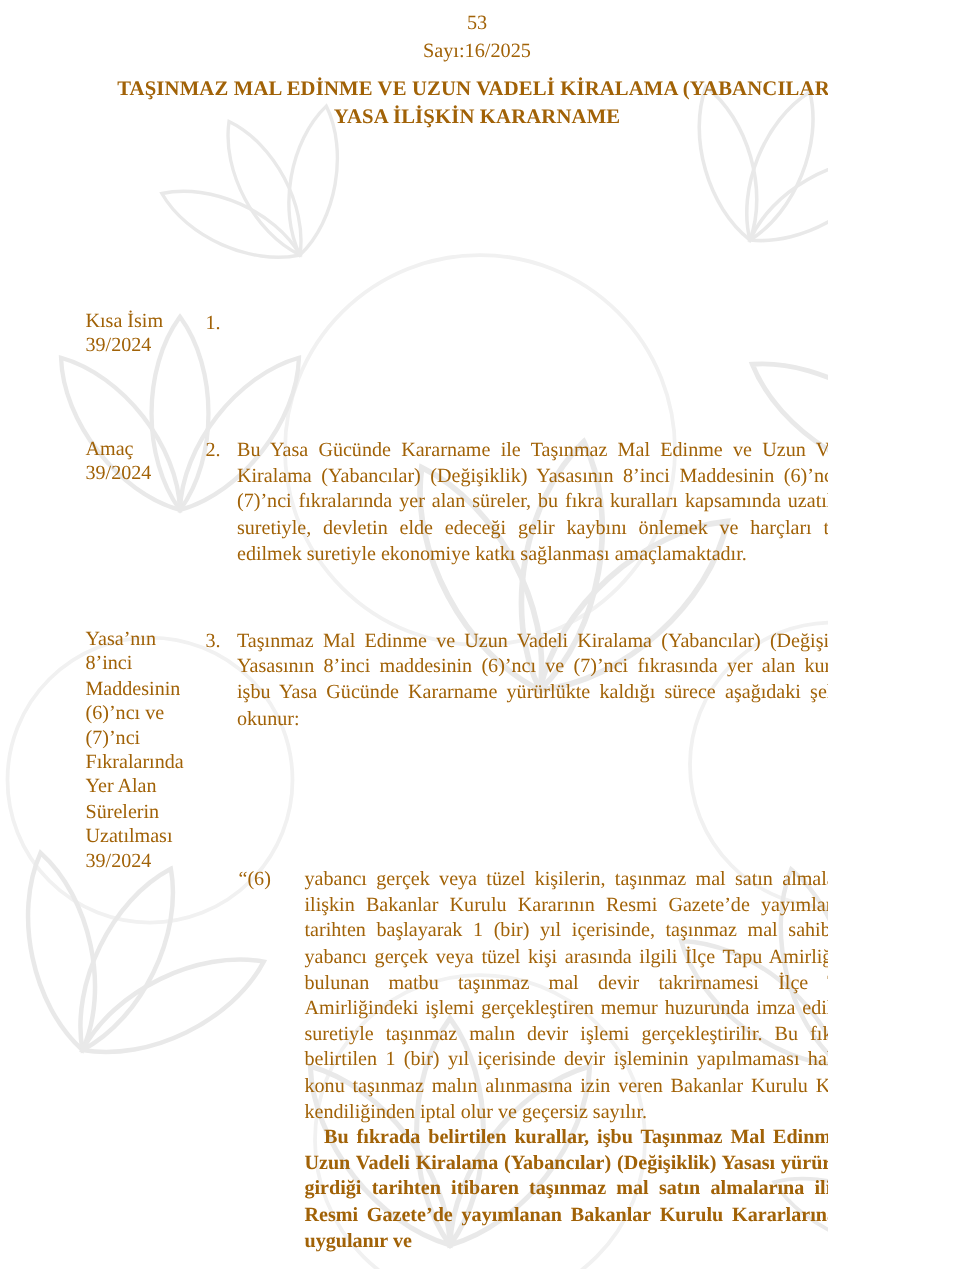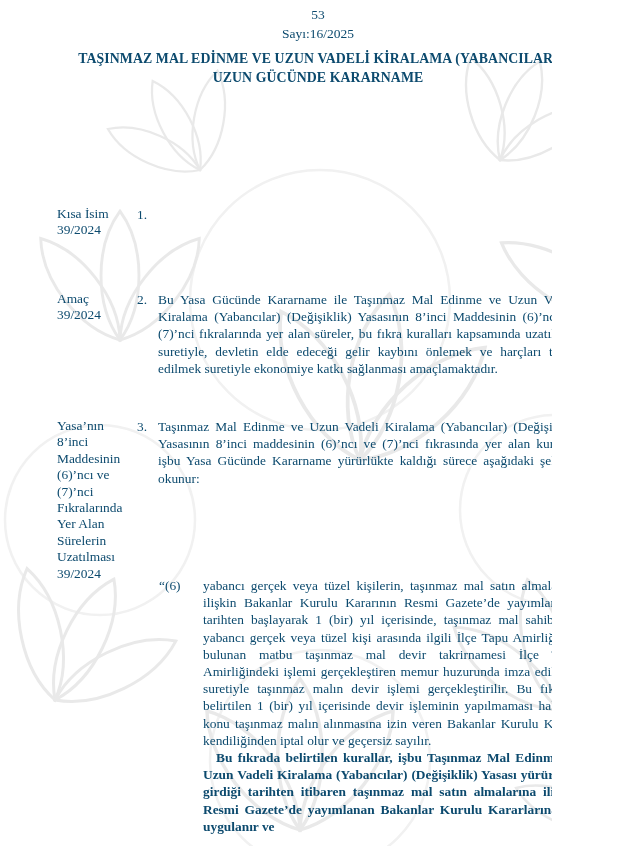--- a/index.html
+++ b/index.html
@@ -2,21 +2,21 @@
 <html lang="tr"><head>
 <meta charset="utf-8">
 <style>
   html, body { margin: 0; padding: 0; background: #ffffff; }
   .page {
     position: relative;
     width: 552px;
     height: 846px;
     background: #ffffff;
     font-family: "Liberation Serif", "DejaVu Serif", serif;
-    color: #0c4a6e;
+    color: #a16207;
     overflow: hidden;
   }
   .watermark {
     position: absolute;
     top: 0; left: 0;
     z-index: 0;
     pointer-events: none;
   }
   .content {
     position: absolute;
@@ -110,21 +110,21 @@
     </g>
   </svg>
 
   <div class="content">
 
     <div class="header">
       <div class="page-number">53</div>
       <div class="issue-number">Sayı:16/2025</div>
       <div class="doc-title">
         <div>TAŞINMAZ MAL EDİNME VE UZUN VADELİ KİRALAMA (YABANCILAR)</div>
-        <div>UZUN GÜCÜNDE KARARNAME</div>
+        <div>YASA İLİŞKİN KARARNAME</div>
       </div>
     </div>
 
 
     <div class="article article-1">
       <div class="article-label">Kısa İsim
 39/2024</div>
       <div class="article-number">1.</div>
     </div>
 

